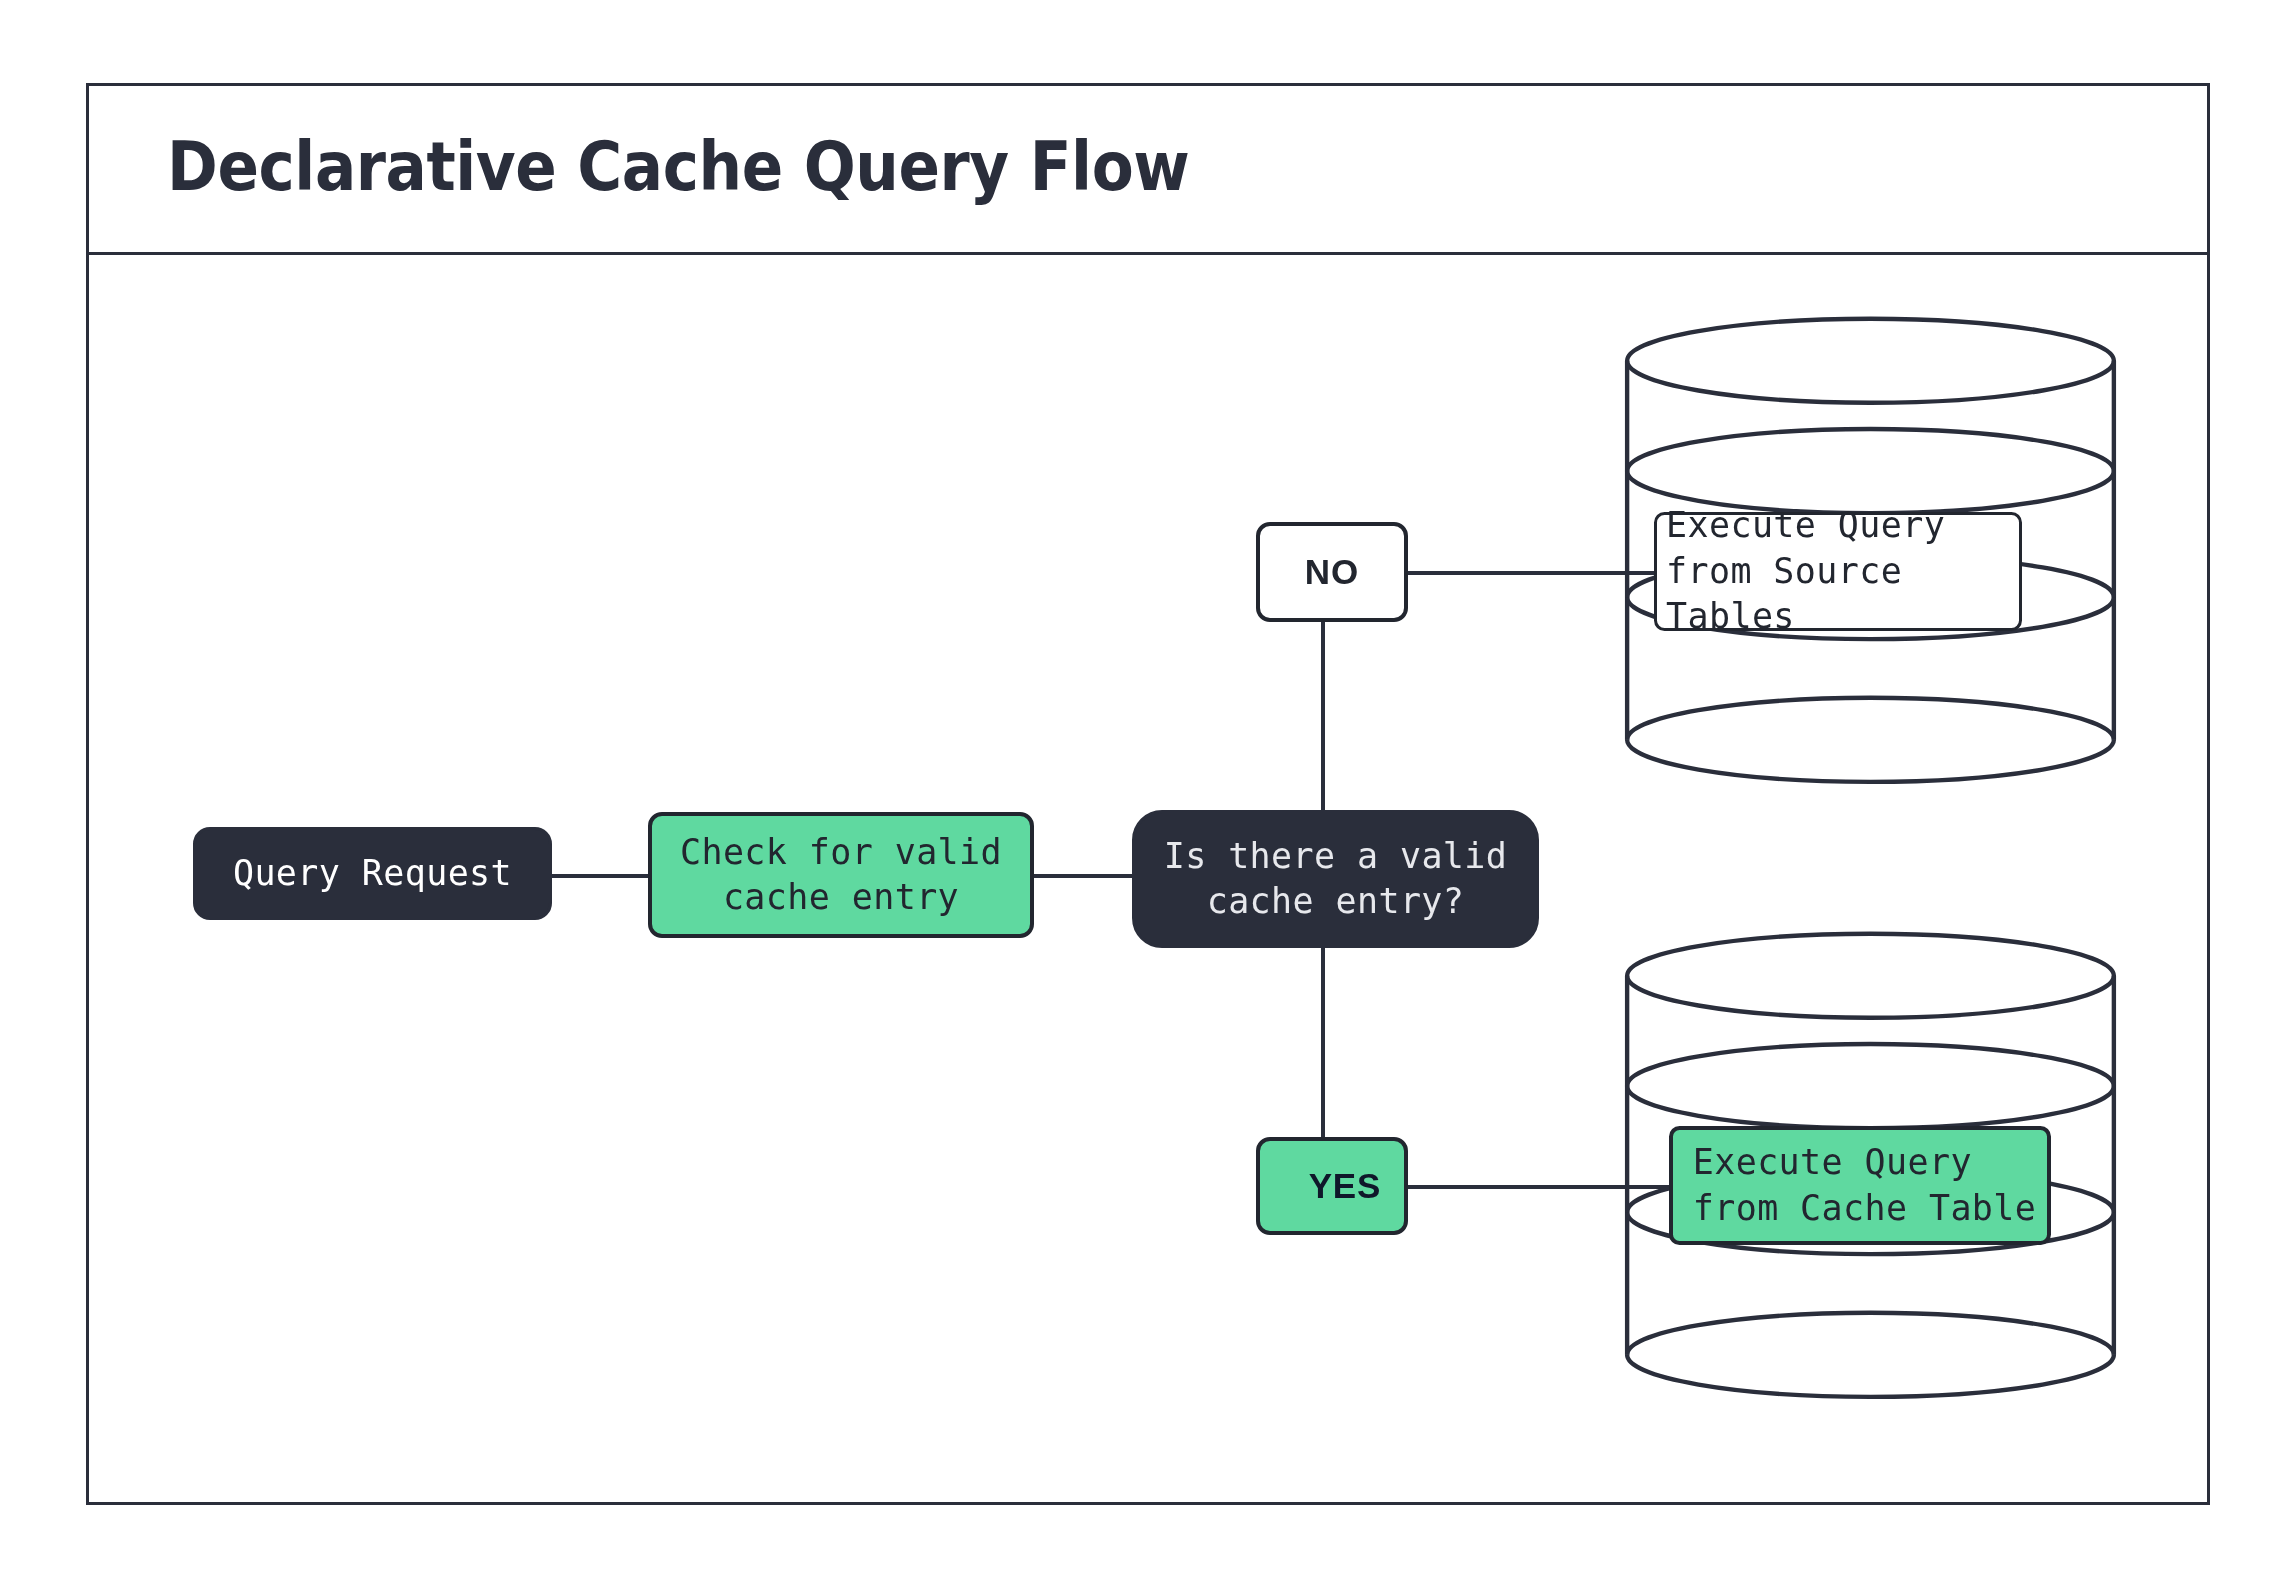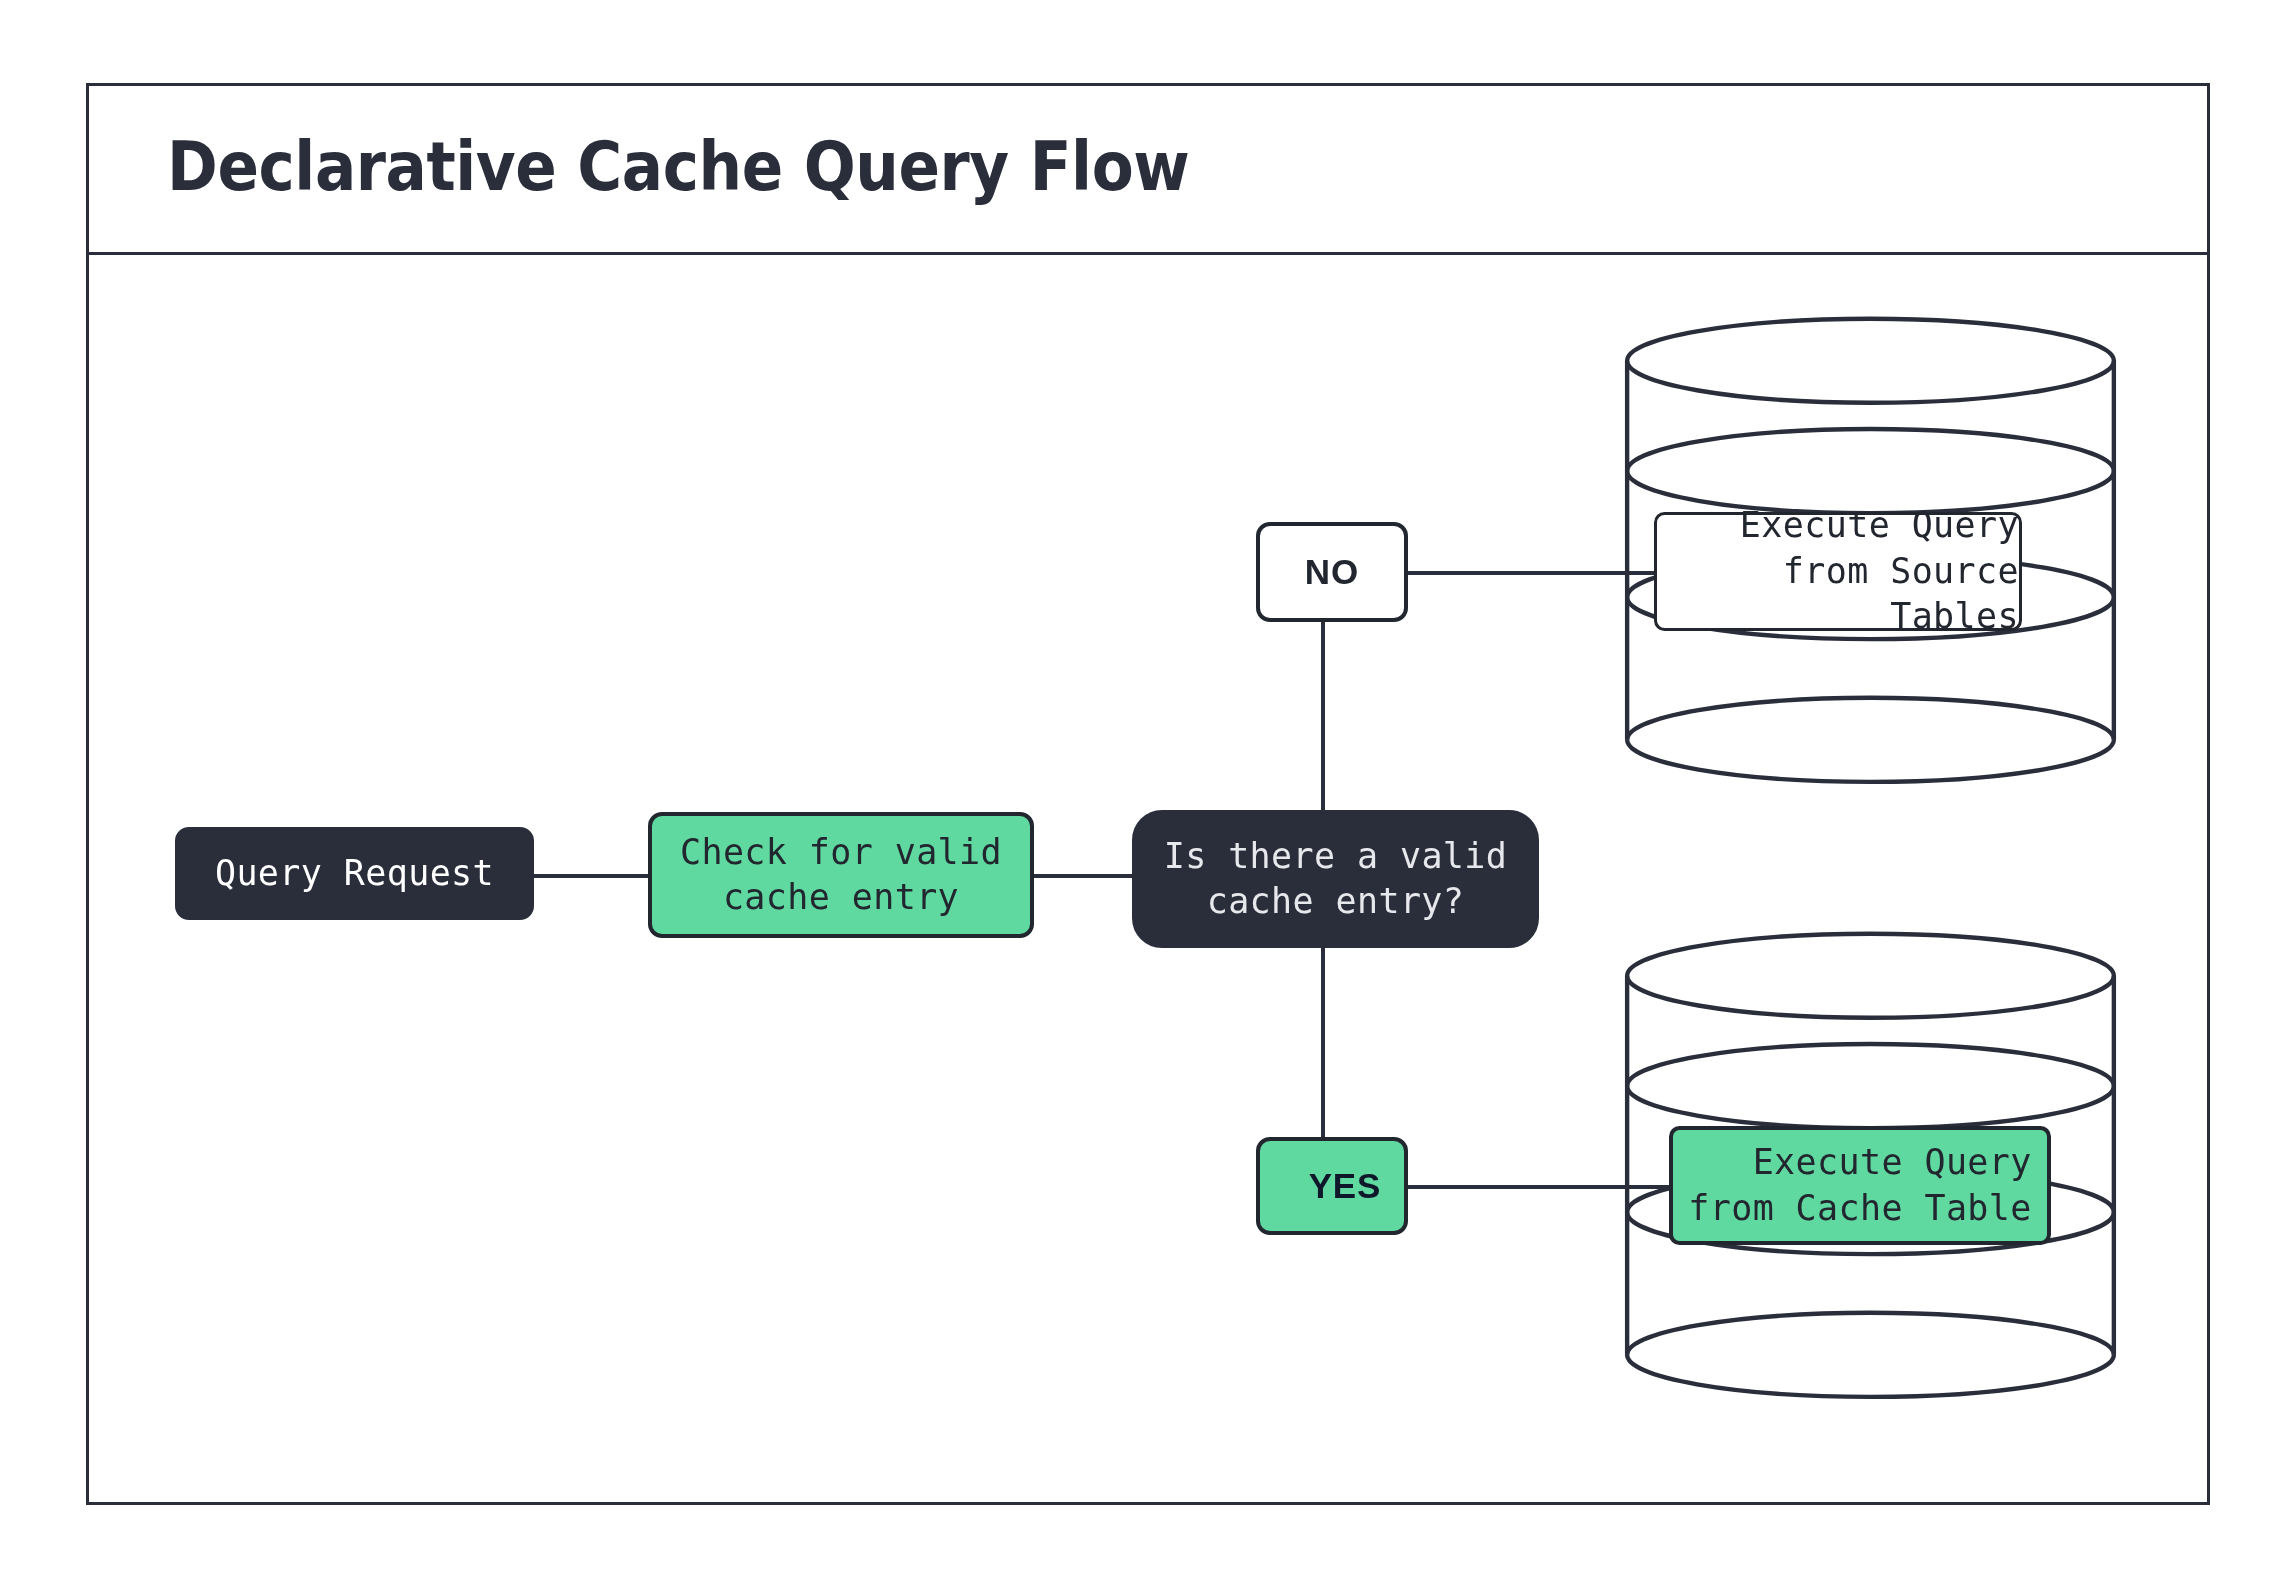--- a/index.html
+++ b/index.html
@@ -136,27 +136,28 @@
   }
   .db svg { display: block; }
 
   
   .db-label {
     position: absolute;
     box-sizing: border-box;
     display: flex;
     align-items: center;
     justify-content: center;
-    text-align: right;
+    text-align: left;
     border-radius: 10.5px;
     font-family: "DejaVu Sans Mono", "Liberation Mono", monospace;
     font-size: 35px;
     line-height: 1.3;
     white-space: pre-line;
     letter-spacing: 0.4px;
+    padding-left: 9px;
   }
   .db-label.white {
     background: #ffffff;
     color: #22262f;
     border: 3.5px solid #22262f;
   }
   .db-label.green {
     background: #5fd9a0;
     color: #22262f;
     border: 4.4px solid #22262f;
@@ -218,21 +219,21 @@
         <path d="M7,322 A278,48 0 0 0 563,322"></path>
         <path d="M7,322 A278,48 0 0 1 563,322"></path>
         <path d="M7,485 A278,48 0 0 0 563,485"></path>
         <path d="M7,485 A278,48 0 0 1 563,485"></path>
       </svg>
     </div>
 
     <div class="db-label green" style="left:1669px; top:1126px; width:382px; height:119px;">Execute Query
 from Cache Table</div>
 
-    <div class="node node-dark" style="left:175px; top:827px; width:359px; height:93px;">Query Request</div>
+    <div class="node node-dark" style="left:193px; top:827px; width:359px; height:93px;border-radius:17px;">Query Request</div>
 
     <div class="node node-green" style="left:648px; top:812px; width:386px; height:126px;">Check for valid
 cache entry</div>
 
     <div class="node node-dark-soft" style="left:1132px; top:810px; width:407px; height:138px;border-radius:30px;">Is there a valid
 cache entry?</div>
 
     <div class="edge-label no" style="left:1256px; top:522px; width:152px; height:100px;text-align:right;">NO</div>
 
     <div class="edge-label yes" style="left:1256px; top:1137px; width:152px; height:98px;">YES</div>

